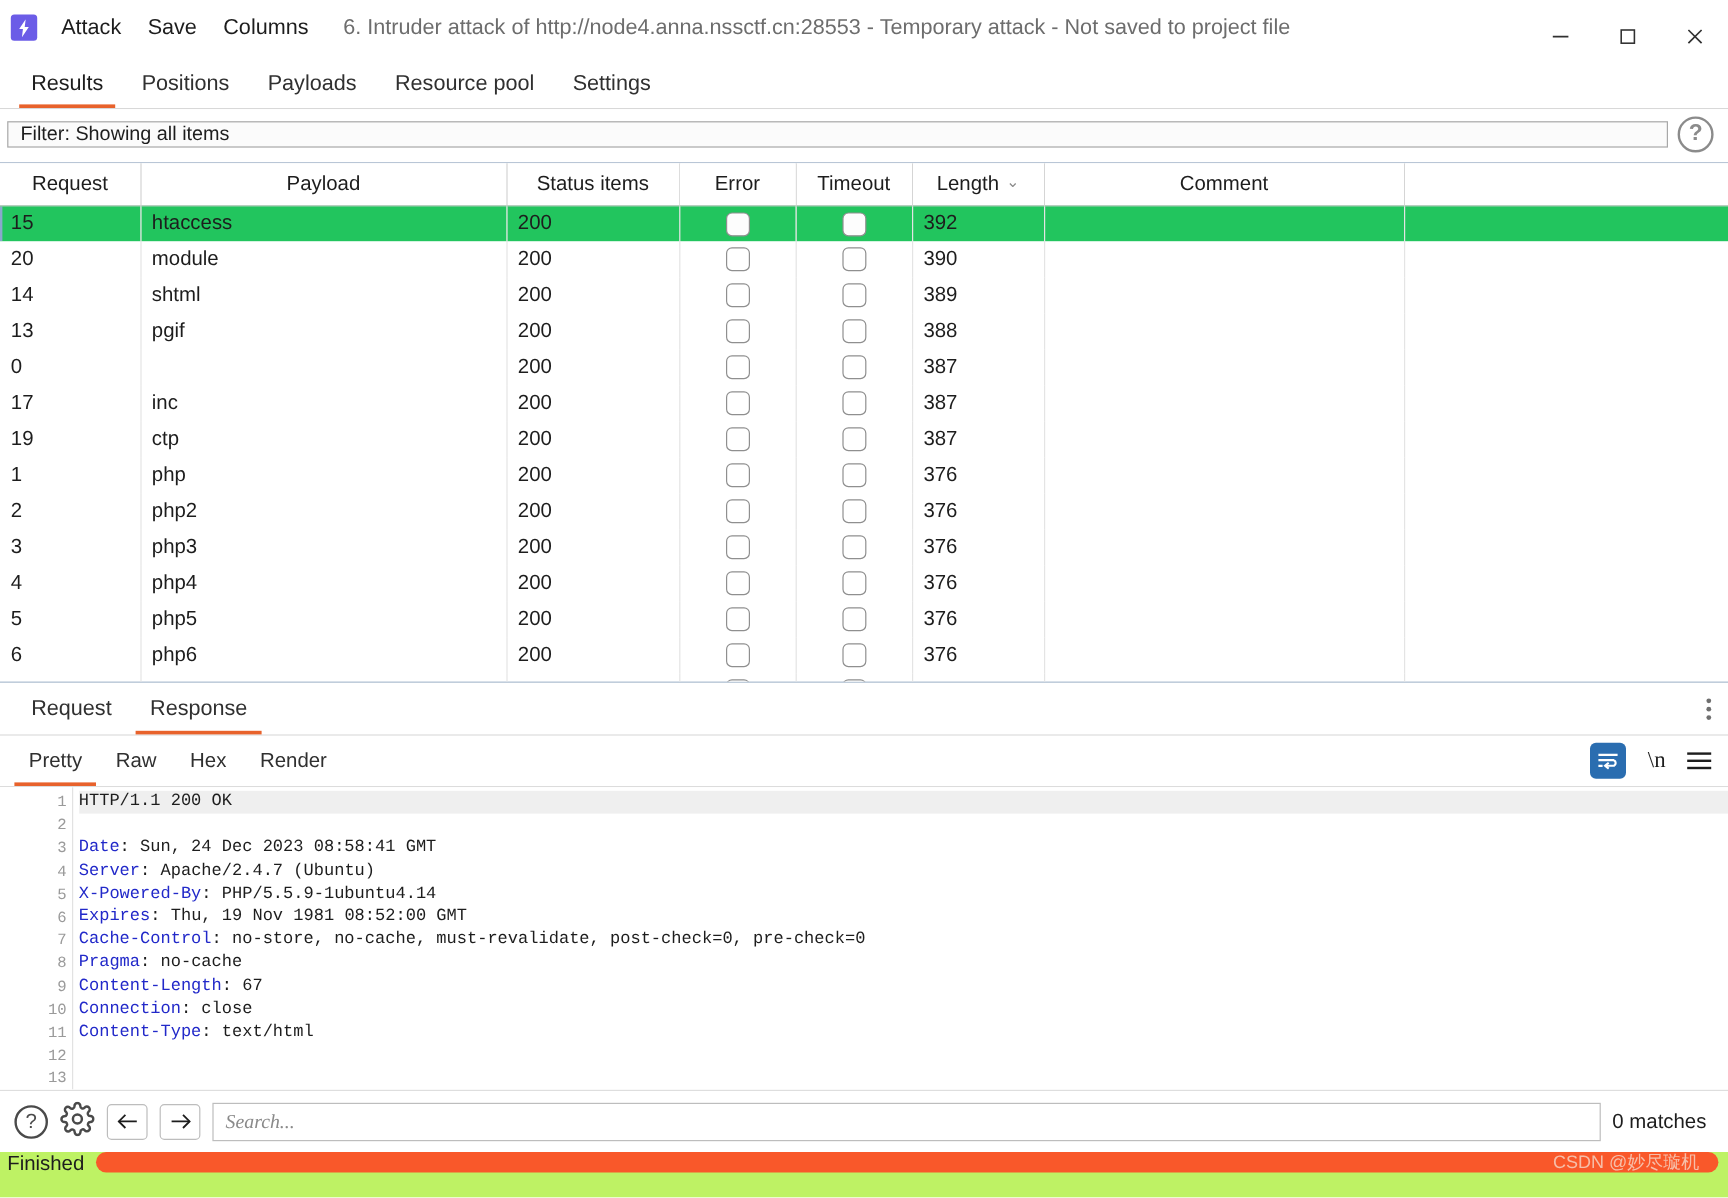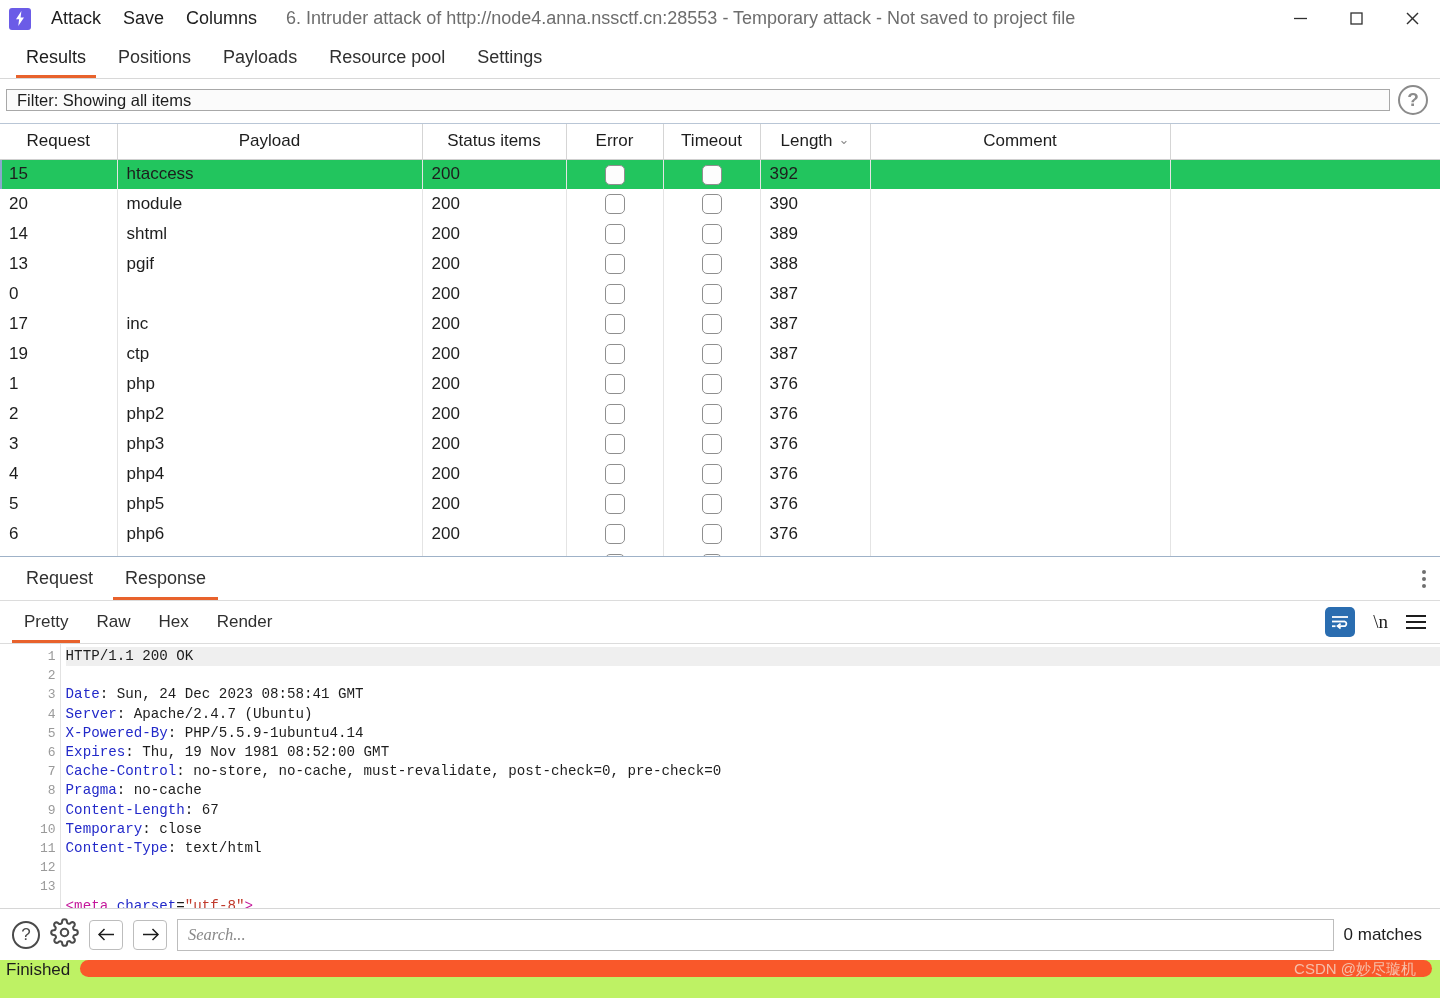--- a/index.html
+++ b/index.html
@@ -12,24 +12,25 @@
   .app {
     width: 1440px; height: 998px;
     position: relative;
     background: #ffffff;
     display: flex; flex-direction: column;
   }
 
   
   .titlebar {
     height: 37px; flex: 0 0 37px;
-    display: flex; align-items: center;
+    display: flex; 
     background: #ffffff;
     padding-left: 9px;
     position: relative;
+    margin-top: 12px;
   }
   .logo {
     width: 22px; height: 22px;
     background: #6b5ce7;
     border-radius: 3px;
     display: flex; align-items: center; justify-content: center;
     flex: 0 0 22px;
     margin-right: 9px;
   }
   .logo svg { display: block; }
@@ -505,21 +506,21 @@
 12
 13</span></div>
       <div class="code" id="codebox"><span class="ln1">HTTP/1.1 200 OK</span>
 <span class="hdr">Date</span>: Sun, 24 Dec 2023 08:58:41 GMT
 <span class="hdr">Server</span>: Apache/2.4.7 (Ubuntu)
 <span class="hdr">X-Powered-By</span>: PHP/5.5.9-1ubuntu4.14
 <span class="hdr">Expires</span>: Thu, 19 Nov 1981 08:52:00 GMT
 <span class="hdr">Cache-Control</span>: no-store, no-cache, must-revalidate, post-check=0, pre-check=0
 <span class="hdr">Pragma</span>: no-cache
 <span class="hdr">Content-Length</span>: 67
-<span class="hdr">Temporary</span>: close
+<span class="hdr">Connection</span>: close
 <span class="hdr">Content-Type</span>: text/html
 
 
 <span class="tag">&lt;meta</span> <span class="attr">charset</span>=<span class="str">"utf-8"</span><span class="tag">&gt;</span></div>
     </div>
 
     <div class="searchbar">
       <div class="ic-help">?</div>
       <div>
         <svg width="29" height="29" viewBox="0 0 24 24" fill="none" stroke="#4a4a4a" stroke-width="1.7">

